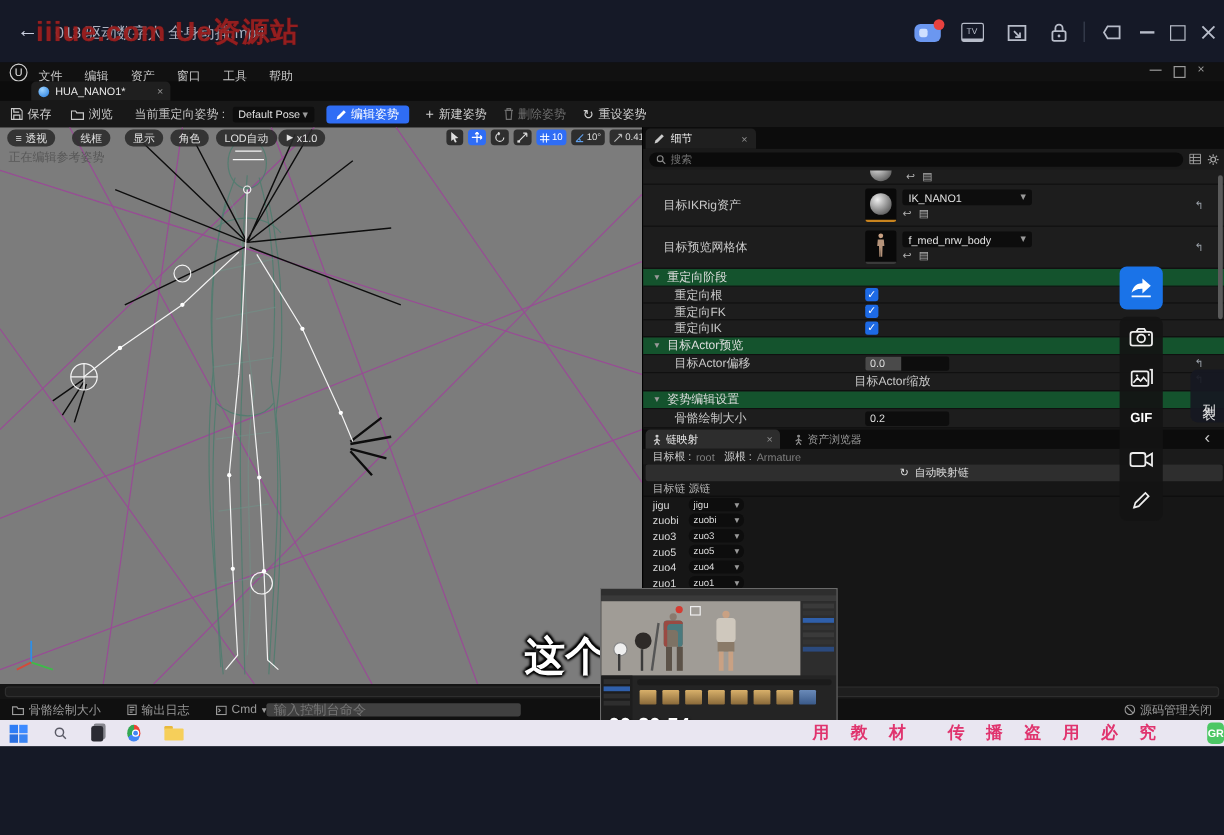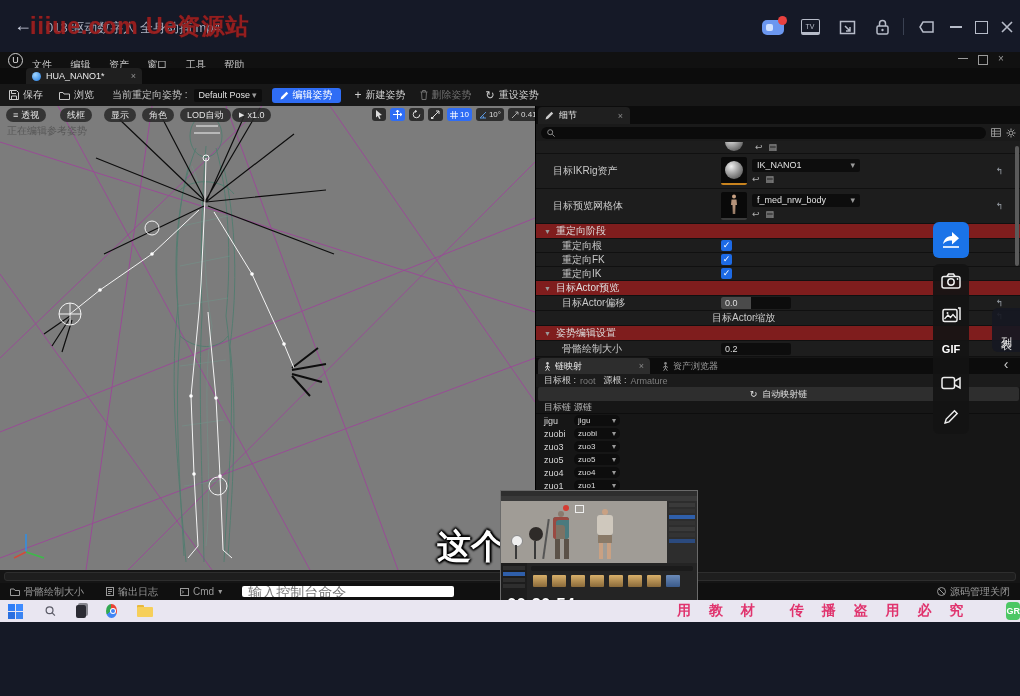--- a/index.html
+++ b/index.html
@@ -23,21 +23,21 @@
   .ue-toolbar{position:absolute;left:0;top:32px;width:1020px;height:22px;background:#181818;border-bottom:1px solid #000;
           display:flex;align-items:center;font-size:10px;color:#cfcfcf;}
   .ue-tool{display:flex;align-items:center;gap:4px;white-space:nowrap;}
   .vp-pill{position:absolute;height:14px;border-radius:7px;background:rgba(42,42,42,.88);color:#e2e2e2;
            font-size:9px;display:flex;align-items:center;gap:3px;padding:0 7px;top:2px;}
   .snapbox{display:flex;align-items:center;gap:2px;background:rgba(38,38,38,.9);border-radius:3px;height:13px;
            padding:0 3px;font-size:8px;color:#ddd;}
   .rp{position:absolute;left:535px;top:54px;width:485px;height:464px;background:#161616;border-left:1px solid #000;}
   .d-row{display:flex;align-items:center;background:#1d1d1d;border-bottom:1px solid #101010;position:relative;}
   .d-label{width:185px;padding-left:17px;font-size:10px;color:#c9c9c9;box-sizing:border-box;}
-  .d-sect{height:14px;background:#7f1d1d;display:flex;align-items:center;gap:5px;padding-left:8px;
+  .d-sect{height:14px;background:#14532d;display:flex;align-items:center;gap:5px;padding-left:8px;
           font-size:10px;color:#dedede;border-bottom:1px solid #101010;}
   .d-check{width:11px;height:11px;background:#1d6ae5;border-radius:2px;color:#fff;font-size:9px;line-height:11px;text-align:center;}
   .d-field{width:66px;height:12px;background:#0d0d0d;border-radius:2px;font-size:9px;color:#ddd;
            display:flex;align-items:center;padding-left:4px;position:relative;overflow:hidden;}
   .dd{background:#0d0d0d;border-radius:2px;font-size:9px;color:#e2e2e2;height:13px;display:flex;
       align-items:center;justify-content:space-between;padding:0 5px;}
   .thumb{width:26px;height:26px;background:#090909;border-bottom:2px solid #c8831e;border-radius:2px;
          display:flex;align-items:center;justify-content:center;}
   .sphere{width:18px;height:18px;border-radius:50%;background:radial-gradient(circle at 35% 30%,#efefef,#8a8a8a 55%,#3a3a3a);}
   .mini-ic{font-size:9px;color:#b0b0b0;margin-right:6px;}
@@ -321,20 +321,21 @@
           <span style="font-size:9px;color:#8a8a8a;">×</span>
         </div>
       </div>
 
       <div style="height:17px;background:#1a1a1a;display:flex;align-items:center;padding:0 5px;gap:5px;">
         <div style="flex:1;height:12px;background:#0b0b0b;border-radius:6px;display:flex;align-items:center;gap:4px;padding:0 6px;">
           <svg width="8" height="8" viewBox="0 0 8 8">
               <circle cx="3.2" cy="3.2" r="2.5" fill="none" stroke="#8a8a8a"></circle>
               <line x1="5.2" y1="5.2" x2="7.6" y2="7.6" stroke="#8a8a8a"></line>
             </svg>
+          <input style="background: transparent; border: none; color: rgb(187, 187, 187); font-size: 9px; width: 100%; padding: 0px;" placeholder="搜索">
         </div>
         <svg width="10" height="9" viewBox="0 0 10 9">
             <path d="M0.5 0.5 H9.5 V8.5 H0.5 Z M0.5 3.2 H9.5 M0.5 5.9 H9.5 M3.5 0.5 V8.5" fill="none" stroke="#a5a5a5" stroke-width="0.8"></path>
           </svg>
         <svg width="10" height="10" viewBox="0 0 10 10">
             <circle cx="5" cy="5" r="2" fill="none" stroke="#a5a5a5"></circle>
             <path d="M5 0.5 V2 M5 8 V9.5 M0.5 5 H2 M8 5 H9.5 M1.8 1.8 L2.9 2.9 M7.1 7.1 L8.2 8.2 M8.2 1.8 L7.1 2.9 M2.9 7.1 L1.8 8.2" stroke="#a5a5a5"></path>
           </svg>
       </div>
 
@@ -542,21 +543,21 @@
         <span>输出日志</span>
       </div>
       <div style="display:flex;align-items:center;gap:4px;margin-left:22px;">
         <svg width="9" height="8" viewBox="0 0 9 8">
             <rect x="0.5" y="0.5" width="8" height="7" fill="none" stroke="#9a9a9a"></rect>
             <path d="M2 2.5 L3.5 4 L2 5.5" fill="none" stroke="#9a9a9a"></path>
           </svg>
         <span>Cmd</span>
           <span style="font-size:8px;">▾</span>
       </div>
-      <input style="margin-left: 20px; width: 200px; height: 11px; background: #ffffff; border: none; border-radius: 2px; color: rgb(138, 138, 138); font-size: 14px; padding: 0px 6px;" placeholder="输入控制台命令">
+      <input style="margin-left: 0; width: 200px; height: 11px; background: #404040; border: none; border-radius: 2px; color: rgb(138, 138, 138); font-size: 11px; padding: 0px 6px;" placeholder="输入控制台命令">
       <div style="position:absolute;right:10px;display:flex;align-items:center;gap:4px;">
         <svg width="9" height="9" viewBox="0 0 9 9">
             <circle cx="4.5" cy="4.5" r="4" fill="none" stroke="#9a9a9a"></circle>
             <path d="M1.7 1.7 L7.3 7.3" stroke="#9a9a9a"></path>
           </svg>
         <span>源码管理关闭</span>
       </div>
     </div>
 
     <div class="abs" style="left:437px;top:472px;font-size:34px;font-weight:bold;color:#fff;z-index:5;

